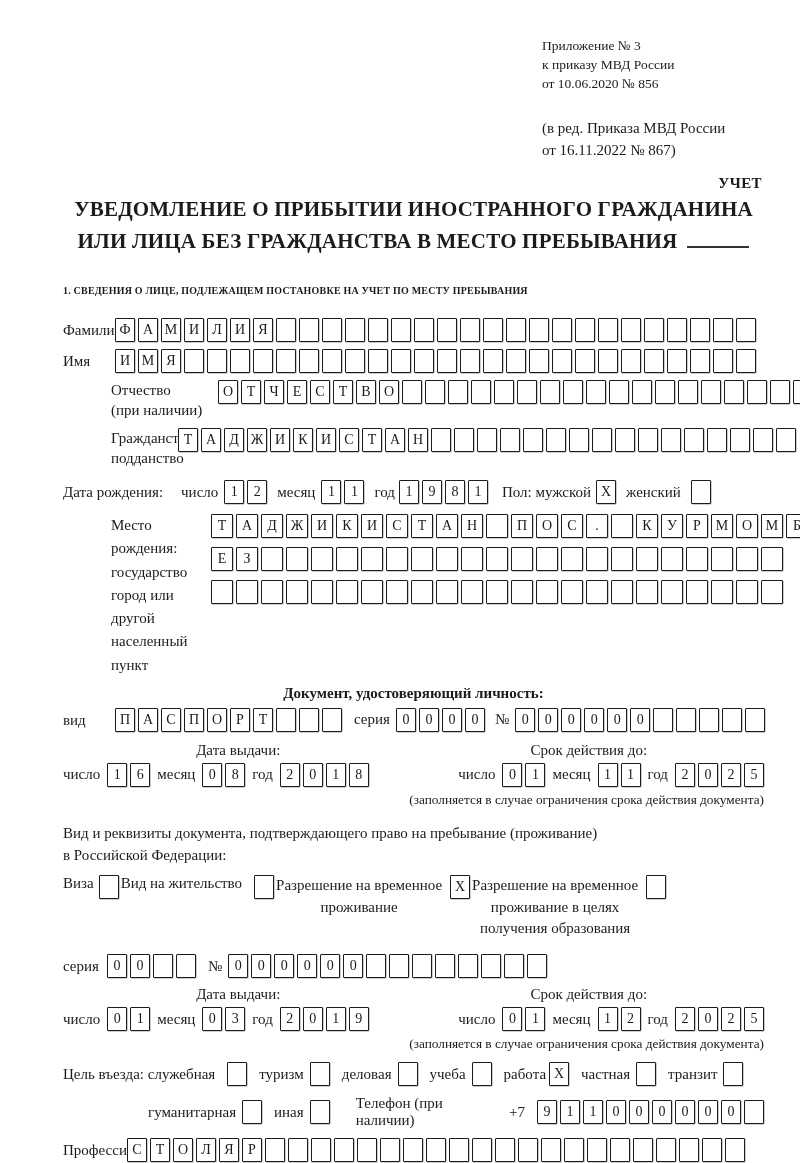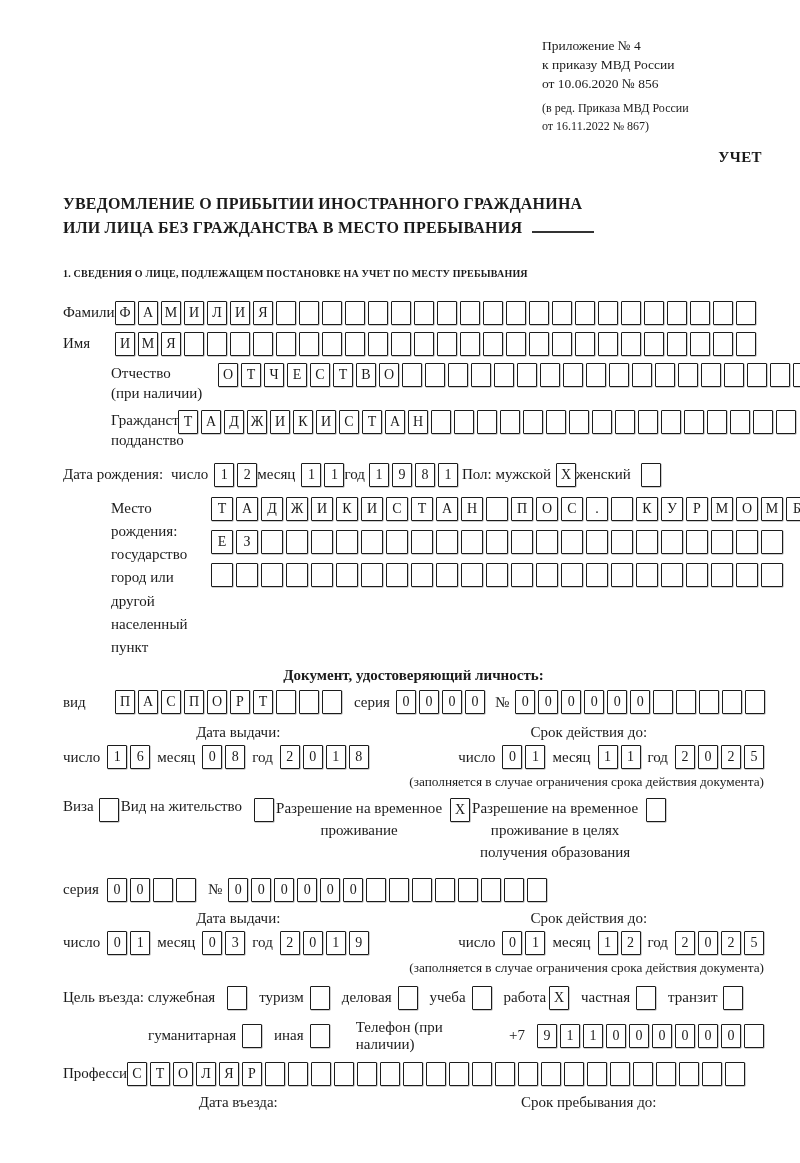--- a/index.html
+++ b/index.html
@@ -4,58 +4,58 @@
 <style>
   html,body{margin:0;padding:0;background:#ffffff;}
   .page{
     width:800px;height:1163px;box-sizing:border-box;
     padding:36px 36px 0 63px;
     font-family:"Liberation Serif","DejaVu Serif",serif;
     font-size:15px;color:#1b1b1b;background:#ffffff;
     overflow:hidden;position:relative;
   }
   .hdr-right{margin-left:auto;width:222px;font-size:13.5px;line-height:1.42;}
-  .hdr-amend{margin-top:7px;font-size:12px;line-height:1.42;}
+  .hdr-amend{margin-top:25px;font-size:15px;line-height:1.42;}
   .forma{text-align:right;font-weight:bold;font-size:15px;margin-top:14px;letter-spacing:.4px;padding-right:2px;}
-  .title{text-align:left;font-weight:bold;font-size:16px;margin-top:26px;line-height:1.5;letter-spacing:.2px;}
+  .title{text-align:center;font-weight:bold;font-size:21px;margin-top:2px;line-height:1.5;letter-spacing:.2px;}
   .title-underline{display:inline-block;width:62px;border-bottom:2px solid #333;height:.85em;margin-left:10px;}
   .sec-heading{font-weight:bold;font-size:10px;margin-top:28px;letter-spacing:.2px;}
   .frow{display:flex;align-items:center;margin-top:7px;}
   .frow.top{align-items:flex-start;margin-left:48px;}
   .flabel{flex:none;line-height:1.35;}
   .cells{display:flex;gap:3px;flex:none;}
   .cell{
     flex:none;width:20px;height:24px;box-sizing:border-box;
     border:1.6px solid #1c1c1c;border-radius:1px;
     display:flex;align-items:center;justify-content:center;
     font-size:14px;background:#fff;box-shadow:0.5px 0.5px 0 #9b9b9b;
   }
   .wide .cell{width:22px;}
   .grp{display:inline-flex;align-items:center;gap:6px;flex:none;}
-  .gap10{gap:0;}
+  .gap10{gap:10px;}
   .gap12{gap:12px;}
   .two-col{display:flex;margin-top:10px;}
   .col{width:50%;box-sizing:border-box;}
   .center{text-align:center;}
   .date-row{display:flex;justify-content:space-between;margin-top:4px;align-items:center;}
   .date-grp{display:inline-flex;align-items:center;gap:7px;}
   .note{font-size:13.3px;text-align:right;margin-top:5px;}
   .par{margin-top:14px;line-height:1.5;}
   .permit-row{display:flex;align-items:flex-start;margin-top:8px;gap:2px;}
   .permit-item{display:inline-flex;align-items:flex-start;gap:8px;}
   .permit-text{text-align:center;line-height:1.45;}
   .bp-rows{display:flex;flex-direction:column;gap:9px;}
 </style>
 </head>
 <body>
 
 <div class="page">
 
   <div class="hdr-right">
-    <div>Приложение № 4</div>
+    <div>Приложение № 3</div>
     <div>к приказу МВД России</div>
     <div>от 10.06.2020 № 856</div>
     <div class="hdr-amend">
       <div>(в ред. Приказа МВД России</div>
       <div>от 16.11.2022 № 867)</div>
     </div>
   </div>
   <div class="forma">УЧЕТ</div>
 
   <div class="title">
@@ -410,20 +410,24 @@
       <span class="cells">
           <span class="cell">2</span>
           <span class="cell">0</span>
           <span class="cell">2</span>
           <span class="cell">5</span>
         </span>
     </span>
   </div>
   <div class="note">(заполняется в случае ограничения срока действия документа)</div>
 
+  <div class="par">
+    <div>Вид и реквизиты документа, подтверждающего право на пребывание (проживание)</div>
+    <div>в Российской Федерации:</div>
+  </div>
 
   <div class="permit-row">
     <span class="permit-item" style="gap:5px">
       <span>Виза</span>
       <span class="cells">
           <span class="cell"></span>
         </span>
     </span>
     <span class="permit-item" style="gap:12px">
       <span>Вид на жительство</span>

